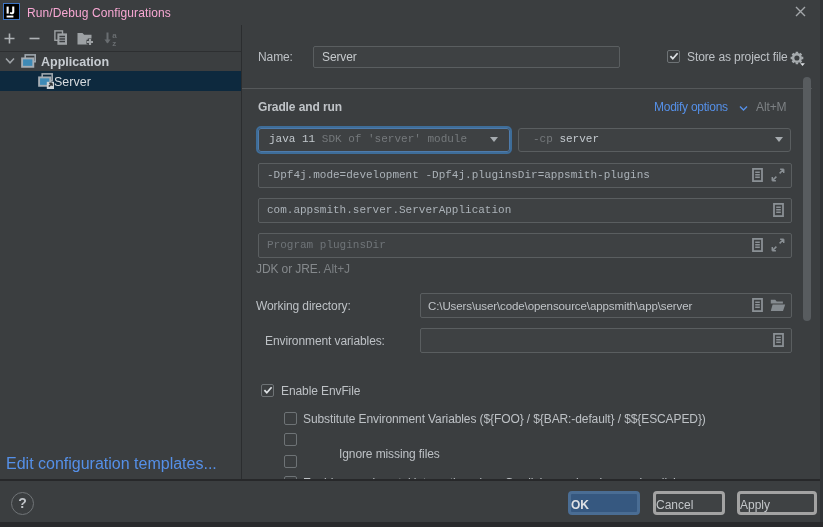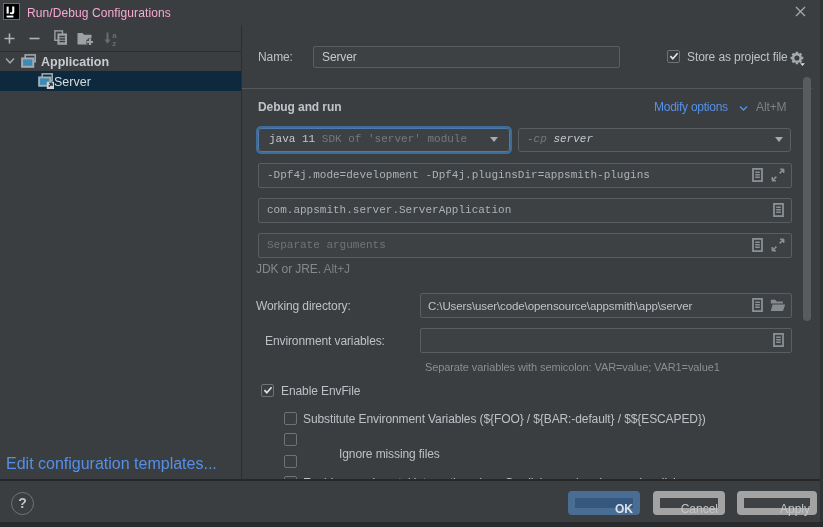--- a/index.html
+++ b/index.html
@@ -4,21 +4,21 @@
 <style>
   html,body{margin:0;padding:0;}
   body{width:823px;height:527px;background:#3b3e40;font-family:"Liberation Sans",sans-serif;position:relative;overflow:hidden;}
   .abs{position:absolute;}
   .lbl{color:#bdc1c5;font-size:12px;white-space:nowrap;letter-spacing:-0.1px;}
   .dim{color:#7d8184;}
   .mono{font-family:"Liberation Mono",monospace;font-size:11px;white-space:nowrap;}
   .field{position:absolute;border:1px solid #5a5e60;border-radius:2px;background:#3e4143;box-sizing:border-box;}
   .link{color:#5590e8;font-size:16px;white-space:nowrap;}
   .cb{position:absolute;width:13px;height:13px;border:1px solid #6e7376;border-radius:2px;box-sizing:border-box;background:#3b3e40;}
-  .btn{position:absolute;height:24px;border:7px solid #a3a3a3;border-radius:4px;background:#3f4244;color:#c3c6c9;font-size:12px;text-align:right;line-height:22px;box-sizing:border-box;}
+  .btn{position:absolute;height:24px;border:3px solid #a3a3a3;border-radius:4px;background:#3f4244;color:#c3c6c9;font-size:12px;text-align:left;line-height:22px;box-sizing:border-box;}
 </style>
 </head>
 <body>
 
 <div class="abs" style="left:0;top:0;width:823px;height:25px;background:#3b3e40;"></div>
 
 <svg class="abs" style="left:3px;top:3px;" width="17" height="17" viewBox="0 0 17 17">
   <rect x="0.5" y="0.5" width="16" height="16" fill="#000000" stroke="#3d74c4" stroke-width="1"></rect>
   <rect x="3.6" y="3.6" width="2.1" height="7" fill="#ffffff"></rect>
   <path d="M9.2,3.6 h2.1 v5.3 c0,1.5 -1.1,2.3 -2.6,2.3 c-0.9,0 -1.6,-0.3 -2.1,-0.7 l0.9,-1.6 c0.3,0.3 0.7,0.5 1.1,0.5 c0.4,0 0.6,-0.3 0.6,-0.8 z" fill="#ffffff"></path>
@@ -95,34 +95,34 @@
     <g stroke="#a6abae" stroke-width="2.5" fill="none">
       <circle cx="6.9" cy="7" r="3.8"></circle>
       <path d="M6.9,0.7 v1.9 M6.9,11.4 v1.9 M0.6,7 h1.9 M11.4,7 h1.9"></path>
       <path d="M2.5,2.6 l1.4,1.4 M9.9,10 l1.4,1.4 M11.3,2.6 l-1.4,1.4 M3.9,10 l-1.4,1.4"></path>
     </g>
     <path d="M10.2,12.3 h4.7 l-2.35,2.7 z" fill="#dde0e3"></path>
   </svg>
 
   <div class="abs" style="left:0px;top:63px;width:570px;height:1px;background:#55585a;"></div>
 
-  <div class="abs lbl" style="left:16px;top:75px;font-weight:bold;color:#c0c4c8;">Debug and run</div>
+  <div class="abs lbl" style="left:16px;top:75px;font-weight:bold;color:#c0c4c8;">Gradle and run</div>
   <div class="abs link" style="left:412px;top:75px;font-size:12px;letter-spacing:-0.25px;">Modify options</div>
   <svg class="abs" style="left:497px;top:80px;" width="9" height="7" viewBox="0 0 9 7">
     <path d="M1,1.5 L4.5,5 L8,1.5" stroke="#5590e8" stroke-width="1.4" fill="none"></path>
   </svg>
   <div class="abs lbl dim" style="left:514px;top:75px;">Alt+M</div>
 
   <div class="abs" style="left:14px;top:101px;width:256px;height:28px;border:2px solid #3e6d99;border-radius:5px;box-sizing:border-box;"></div>
   <div class="field" style="left:16px;top:103px;width:252px;height:24px;border-color:#4e7bab;border-radius:3px;"></div>
   <div class="abs mono" style="left:27px;top:108px;color:#c3c9ce;">java 11 <span style="color:#75797c;">SDK of 'server' module</span></div>
   <div class="abs" style="left:248px;top:112px;width:0;height:0;border-left:4.5px solid transparent;border-right:4.5px solid transparent;border-top:5px solid #a6abaf;"></div>
 
   <div class="field" style="left:276px;top:103px;width:273px;height:24px;border-radius:3px;"></div>
-  <div class="abs mono" style="left:285px;top:108px;color:#75797c;font-style:italic;">-cp <span style="color:#c3c9ce;">server</span></div>
+  <div class="abs mono" style="left:291px;top:108px;color:#75797c;">-cp <span style="color:#c3c9ce;">server</span></div>
   <div class="abs" style="left:533px;top:112px;width:0;height:0;border-left:4.5px solid transparent;border-right:4.5px solid transparent;border-top:5px solid #a6abaf;"></div>
 
   <div class="field" style="left:16px;top:138px;width:534px;height:25px;"></div>
   <div class="abs mono" style="left:25px;top:144px;color:#abb2b8;">-Dpf4j.mode=development -Dpf4j.pluginsDir=appsmith-plugins</div>
   <svg class="abs" style="left:510px;top:143px;" width="11" height="14" viewBox="0 0 11 14">
     <rect x="1" y="0.9" width="9" height="12.2" fill="none" stroke="#8a9095" stroke-width="1.8"></rect>
     <path d="M3.2,4.2 h4.6 M3.2,6.7 h4.6 M3.2,9.2 h4.6" stroke="#8a9095" stroke-width="1.4"></path>
   </svg>
   <svg class="abs" style="left:529px;top:143px;" width="14" height="14" viewBox="0 0 14 14">
     <path d="M8.6,5.4 L12.5,1.5 M12.7,1.3 h-3.6 M12.7,1.3 v3.6" stroke="#8a9095" stroke-width="1.5" fill="none"></path>
@@ -130,21 +130,21 @@
   </svg>
 
   <div class="field" style="left:16px;top:173px;width:534px;height:25px;"></div>
   <div class="abs mono" style="left:25px;top:179px;color:#abb2b8;">com.appsmith.server.ServerApplication</div>
   <svg class="abs" style="left:531px;top:178px;" width="11" height="14" viewBox="0 0 11 14">
     <rect x="1" y="0.9" width="9" height="12.2" fill="none" stroke="#8a9095" stroke-width="1.8"></rect>
     <path d="M3.2,4.2 h4.6 M3.2,6.7 h4.6 M3.2,9.2 h4.6" stroke="#8a9095" stroke-width="1.4"></path>
   </svg>
 
   <div class="field" style="left:16px;top:208px;width:534px;height:25px;"></div>
-  <div class="abs mono" style="left:25px;top:214px;color:#6f7478;">Separate arguments</div>
+  <div class="abs mono" style="left:25px;top:214px;color:#6f7478;">Program pluginsDir</div>
   <svg class="abs" style="left:510px;top:213px;" width="11" height="14" viewBox="0 0 11 14">
     <rect x="1" y="0.9" width="9" height="12.2" fill="none" stroke="#8a9095" stroke-width="1.8"></rect>
     <path d="M3.2,4.2 h4.6 M3.2,6.7 h4.6 M3.2,9.2 h4.6" stroke="#8a9095" stroke-width="1.4"></path>
   </svg>
   <svg class="abs" style="left:529px;top:213px;" width="14" height="14" viewBox="0 0 14 14">
     <path d="M8.6,5.4 L12.5,1.5 M12.7,1.3 h-3.6 M12.7,1.3 v3.6" stroke="#8a9095" stroke-width="1.5" fill="none"></path>
     <path d="M5.4,8.6 L1.5,12.5 M1.3,12.7 v-3.6 M1.3,12.7 h3.6" stroke="#8a9095" stroke-width="1.5" fill="none"></path>
   </svg>
 
   <div class="abs lbl" style="left:14px;top:237px;color:#85898c;">JDK or JRE. <span style="color:#7b7f82;">Alt+J</span></div>
@@ -160,21 +160,20 @@
     <path d="M0.8,0.8 h4.4 l1.5,1.7 h6.2 v2 h-12.1 z" fill="#858b90"></path>
     <path d="M2.6,5.6 h12.6 l-2.2,6.4 H0.8 z" fill="#858b90"></path>
   </svg>
 
   <div class="abs lbl" style="left:23px;top:309px;">Environment variables:</div>
   <div class="field" style="left:178px;top:303px;width:372px;height:25px;"></div>
   <svg class="abs" style="left:531px;top:308px;" width="11" height="14" viewBox="0 0 11 14">
     <rect x="1" y="0.9" width="9" height="12.2" fill="none" stroke="#8a9095" stroke-width="1.8"></rect>
     <path d="M3.2,4.2 h4.6 M3.2,6.7 h4.6 M3.2,9.2 h4.6" stroke="#8a9095" stroke-width="1.4"></path>
   </svg>
-  <div class="abs lbl" style="left:183px;top:336px;color:#8a8e91;font-size:11px;">Separate variables with semicolon: VAR=value; VAR1=value1</div>
 
   <div class="cb" style="left:19px;top:359px;"></div>
   <svg class="abs" style="left:20px;top:359px;" width="12" height="12" viewBox="0 0 12 12">
     <path d="M2.4,6.2 L4.8,8.7 L9.6,3.2" stroke="#dfe3e6" stroke-width="1.7" fill="none"></path>
   </svg>
   <div class="abs lbl" style="left:39px;top:359px;">Enable EnvFile</div>
 
   <div class="cb" style="left:42px;top:387px;"></div>
   <div class="abs lbl" style="left:61px;top:387px;">Substitute Environment Variables (${FOO} / ${BAR:-default} / $${ESCAPED})</div>
 

